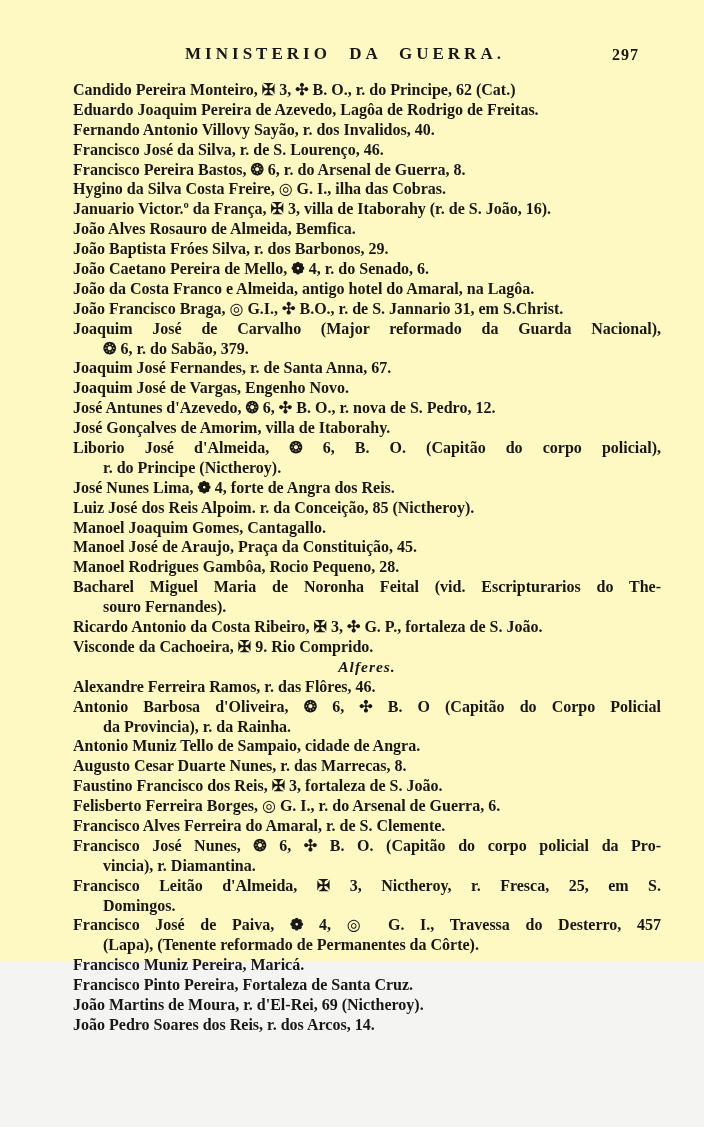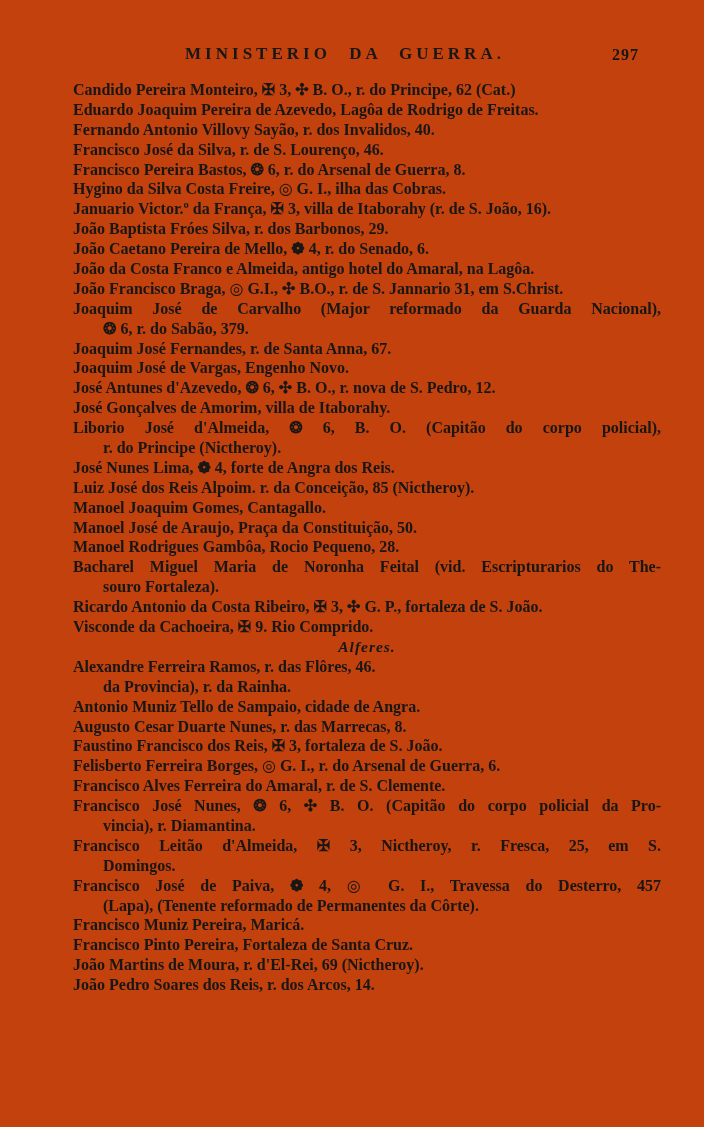--- a/index.html
+++ b/index.html
@@ -4,22 +4,22 @@
 <style>
   html, body { margin: 0; padding: 0; }
   body {
     width: 704px; height: 1127px;
     background: #f4f4f2;
     font-family: "Liberation Serif", "DejaVu Serif", serif;
     overflow: hidden;
   }
   .page {
     position: relative;
-    width: 704px; height: 1127px;
-    background: #c2410c;
+    width: 704px; height: 962px;
+    background: #fef9c3;
     color: #181715;
     text-decoration: underline;
   }
   .header {
     position: absolute;
     top: 44px; left: 73px; width: 588px; height: 22px;
   }
   .title {
     position: absolute; left: 0; right: 44px;
     text-align: center;
@@ -65,43 +65,45 @@
     <div class="pagenum">297</div>
   </div>
   <div class="body">
       <div class="line entry">Candido Pereira Monteiro, ✠ 3, ✣ B. O., r. do Principe, 62 (Cat.)</div>
       <div class="line entry">Eduardo Joaquim Pereira de Azevedo, Lagôa de Rodrigo de Freitas.</div>
       <div class="line entry">Fernando Antonio Villovy Sayão, r. dos Invalidos, 40.</div>
       <div class="line entry">Francisco José da Silva, r. de S. Lourenço, 46.</div>
       <div class="line entry">Francisco Pereira Bastos, ❂ 6, r. do Arsenal de Guerra, 8.</div>
       <div class="line entry">Hygino da Silva Costa Freire, ◎ G. I., ilha das Cobras.</div>
       <div class="line entry">Januario Victor.º da França, ✠ 3, villa de Itaborahy (r. de S. João, 16).</div>
+      <div class="line entry">João Alves Rosauro de Almeida, Bemfica.</div>
       <div class="line entry">João Baptista Fróes Silva, r. dos Barbonos, 29.</div>
       <div class="line entry">João Caetano Pereira de Mello, ❁ 4, r. do Senado, 6.</div>
       <div class="line entry">João da Costa Franco e Almeida, antigo hotel do Amaral, na Lagôa.</div>
       <div class="line entry">João Francisco Braga, ◎ G.I., ✣ B.O., r. de S. Jannario 31, em S.Christ.</div>
       <div class="line entry just">Joaquim José de Carvalho (Major reformado da Guarda Nacional),</div>
       <div class="line cont">❂ 6, r. do Sabão, 379.</div>
       <div class="line entry">Joaquim José Fernandes, r. de Santa Anna, 67.</div>
       <div class="line entry">Joaquim José de Vargas, Engenho Novo.</div>
       <div class="line entry">José Antunes d'Azevedo, ❂ 6, ✣ B. O., r. nova de S. Pedro, 12.</div>
       <div class="line entry">José Gonçalves de Amorim, villa de Itaborahy.</div>
       <div class="line entry just">Liborio José d'Almeida, ❂ 6, B. O. (Capitão do corpo policial),</div>
       <div class="line cont">r. do Principe (Nictheroy).</div>
       <div class="line entry">José Nunes Lima, ❁ 4, forte de Angra dos Reis.</div>
       <div class="line entry">Luiz José dos Reis Alpoim. r. da Conceição, 85 (Nictheroy).</div>
       <div class="line entry">Manoel Joaquim Gomes, Cantagallo.</div>
-      <div class="line entry">Manoel José de Araujo, Praça da Constituição, 50.</div>
+      <div class="line entry">Manoel José de Araujo, Praça da Constituição, 45.</div>
       <div class="line entry">Manoel Rodrigues Gambôa, Rocio Pequeno, 28.</div>
       <div class="line entry just">Bacharel Miguel Maria de Noronha Feital (vid. Escripturarios do The-</div>
-      <div class="line cont">souro Fortaleza).</div>
+      <div class="line cont">souro Fernandes).</div>
       <div class="line entry">Ricardo Antonio da Costa Ribeiro, ✠ 3, ✣ G. P., fortaleza de S. João.</div>
       <div class="line entry">Visconde da Cachoeira, ✠ 9. Rio Comprido.</div>
       <div class="line heading">Alferes.</div>
       <div class="line entry">Alexandre Ferreira Ramos, r. das Flôres, 46.</div>
+      <div class="line entry just">Antonio Barbosa d'Oliveira, ❂ 6, ✣ B. O (Capitão do Corpo Policial</div>
       <div class="line cont">da Provincia), r. da Rainha.</div>
       <div class="line entry">Antonio Muniz Tello de Sampaio, cidade de Angra.</div>
       <div class="line entry">Augusto Cesar Duarte Nunes, r. das Marrecas, 8.</div>
       <div class="line entry">Faustino Francisco dos Reis, ✠ 3, fortaleza de S. João.</div>
       <div class="line entry">Felisberto Ferreira Borges, ◎ G. I., r. do Arsenal de Guerra, 6.</div>
       <div class="line entry">Francisco Alves Ferreira do Amaral, r. de S. Clemente.</div>
       <div class="line entry just">Francisco José Nunes, ❂ 6, ✣ B. O. (Capitão do corpo policial da Pro-</div>
       <div class="line cont">vincia), r. Diamantina.</div>
       <div class="line entry just">Francisco Leitão d'Almeida, ✠ 3, Nictheroy, r. Fresca, 25, em S.</div>
       <div class="line cont">Domingos.</div>

